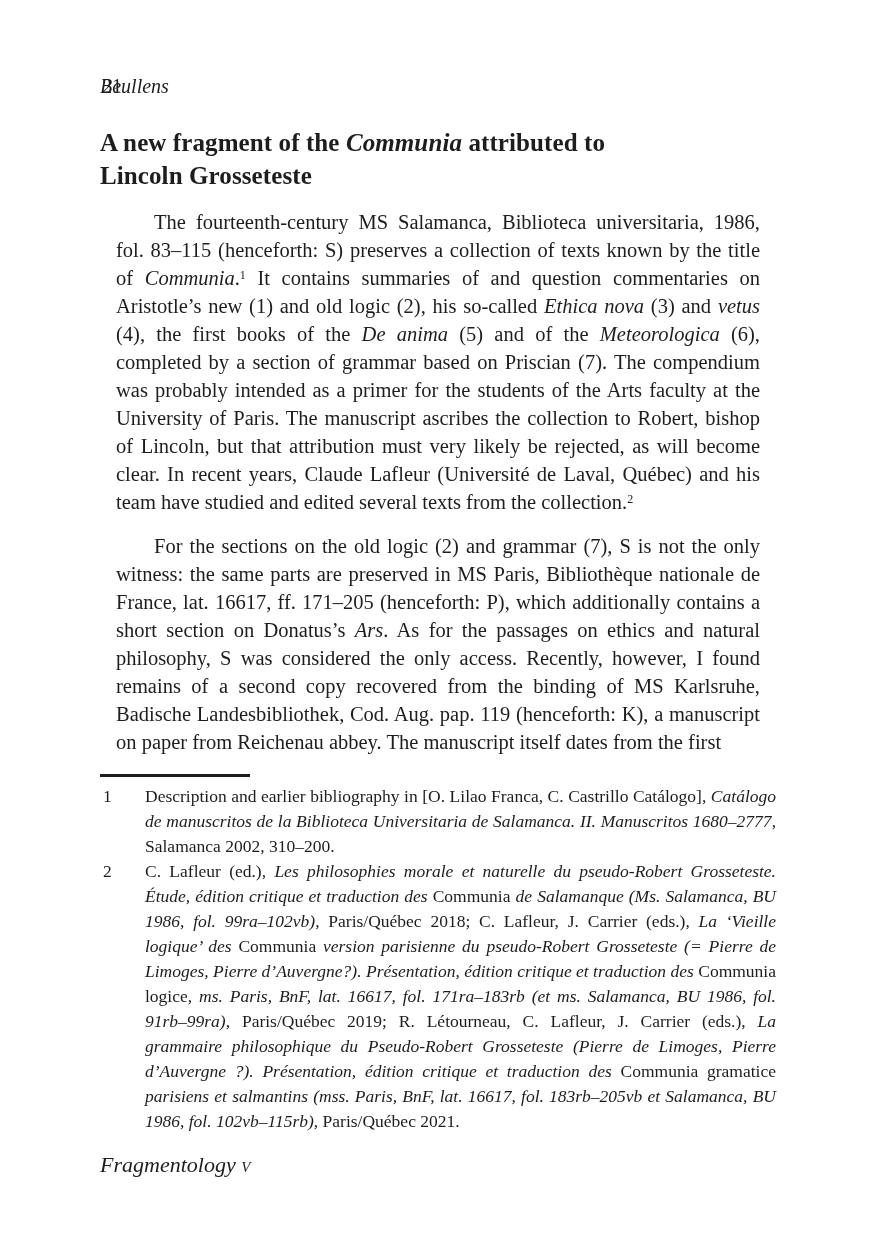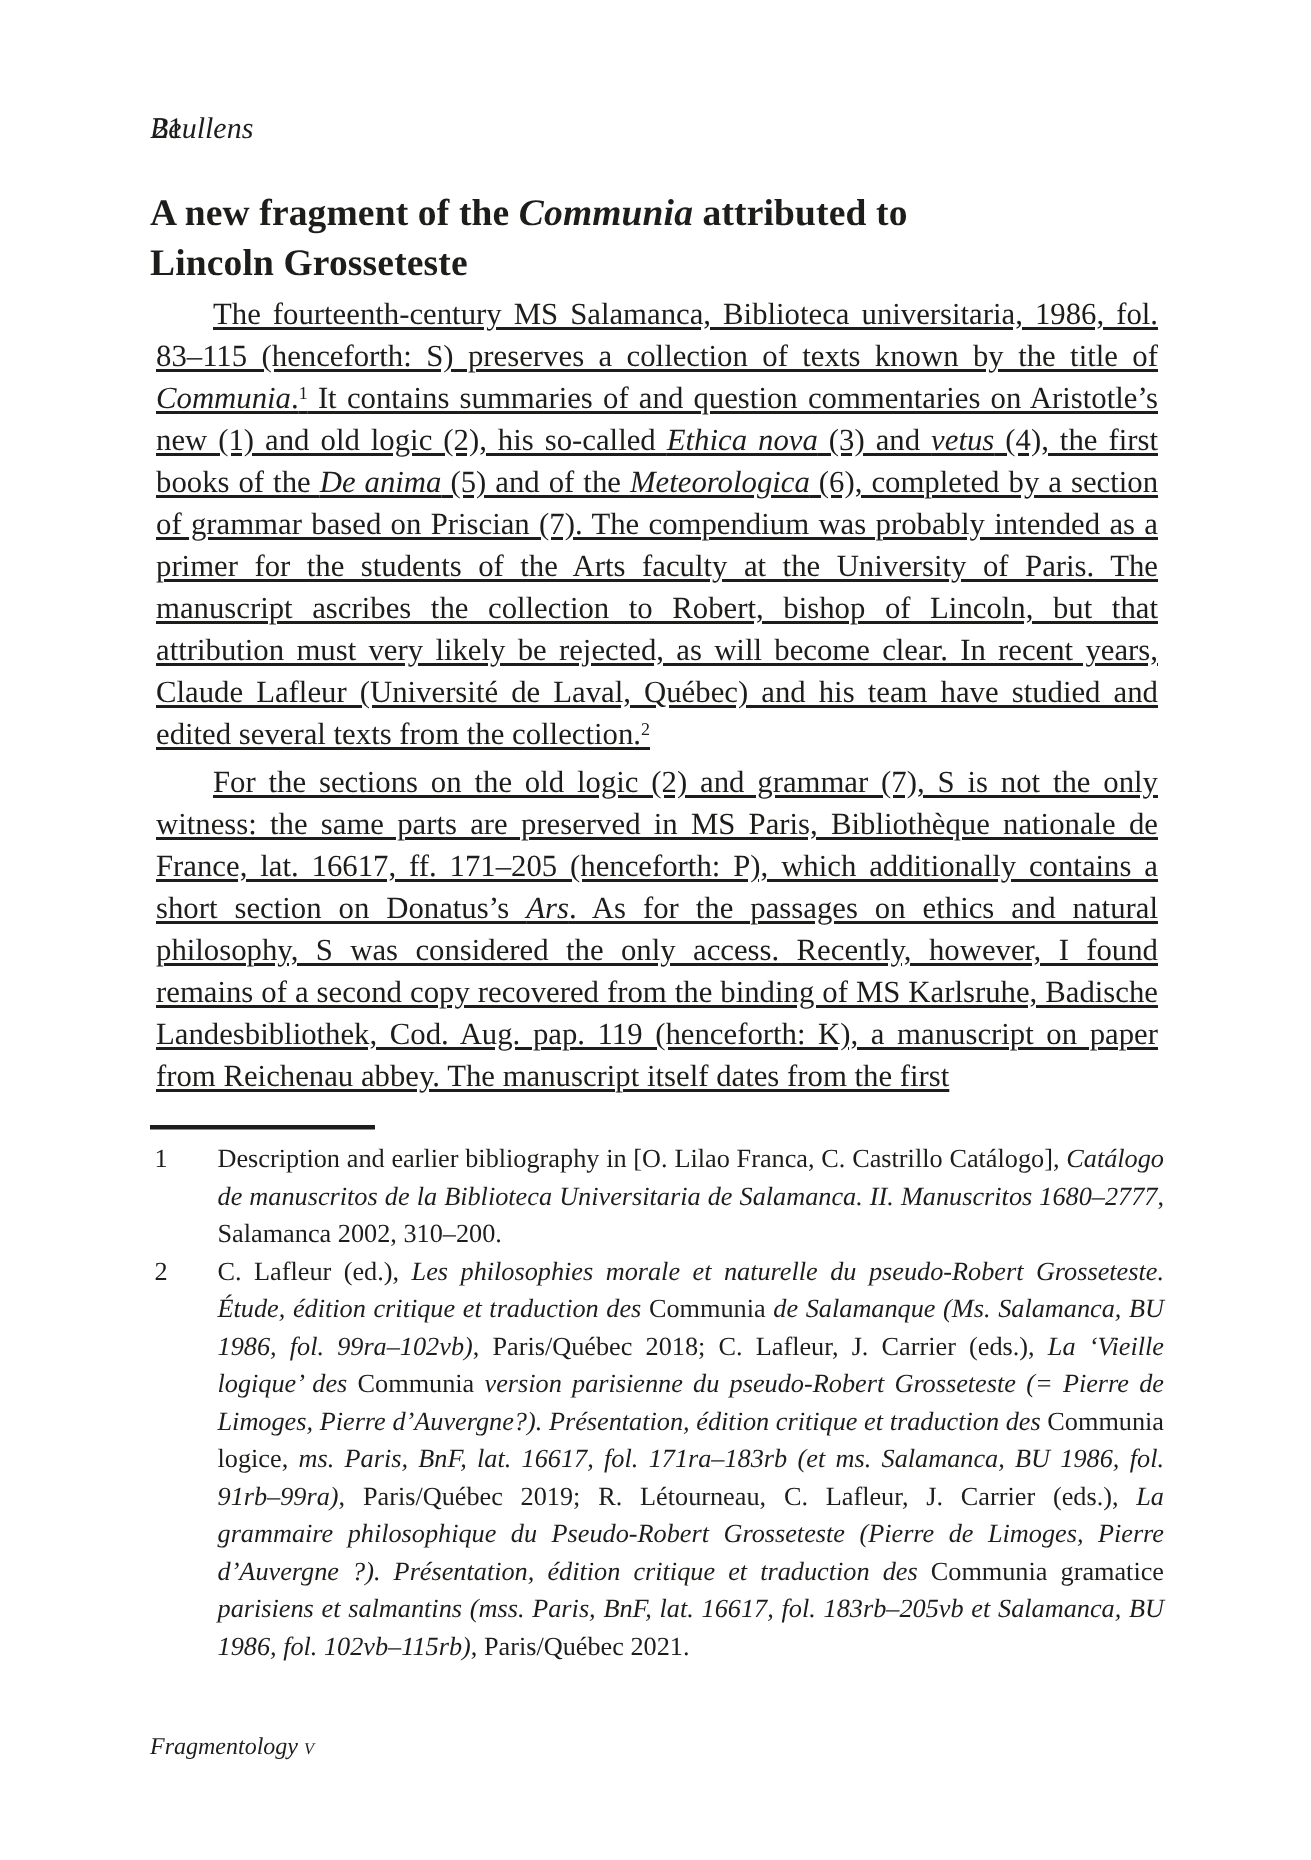--- a/index.html
+++ b/index.html
@@ -14,33 +14,33 @@
   .running-header { position:relative; height:27px; font-size:20px; line-height:27px; }
   .page-number { position:absolute; left:2px; top:0; }
   .running-head { display:block; text-align:left; font-style:italic; }
 
   .article-title {
     margin:26px 0 3px 0; font-size:25px; line-height:33px;
     font-weight:bold; letter-spacing:0.1px;
   }
 
   .body-para {
-    margin:4px; font-size:20.5px; line-height:28px;
-    text-align:justify; text-indent:38px;text-decoration:underline;
+    margin:16px; font-size:20.5px; line-height:28px;
+    text-align:justify; text-indent:38px;
   }
 
   .fn-sep {
     width:150px; height:0; border:0; margin:18px 0 7px 0;
     border-top:3px solid var(--fg);
   }
   .footnotes { font-size:17.5px; line-height:25px; }
   .footnote { position:relative; padding-left:45px; text-align:justify; }
   .fn-marker { position:absolute; left:3px; top:0; }
 
-  .page-footer { position:absolute; left:100px; top:1153px; font-size:16px; line-height:24px; }
+  .page-footer { position:absolute; left:100px; top:1153px; font-size:22px; line-height:24px; }
 
   .seg-i  { font-style:italic; }
   .seg-isc{ font-style:italic; font-variant:small-caps; }
   sup.fn-ref { font-size:12px; line-height:0; vertical-align:6px; }
 </style>
 </head>
 <body>
 
 <div class="page">
   <div class="content">

